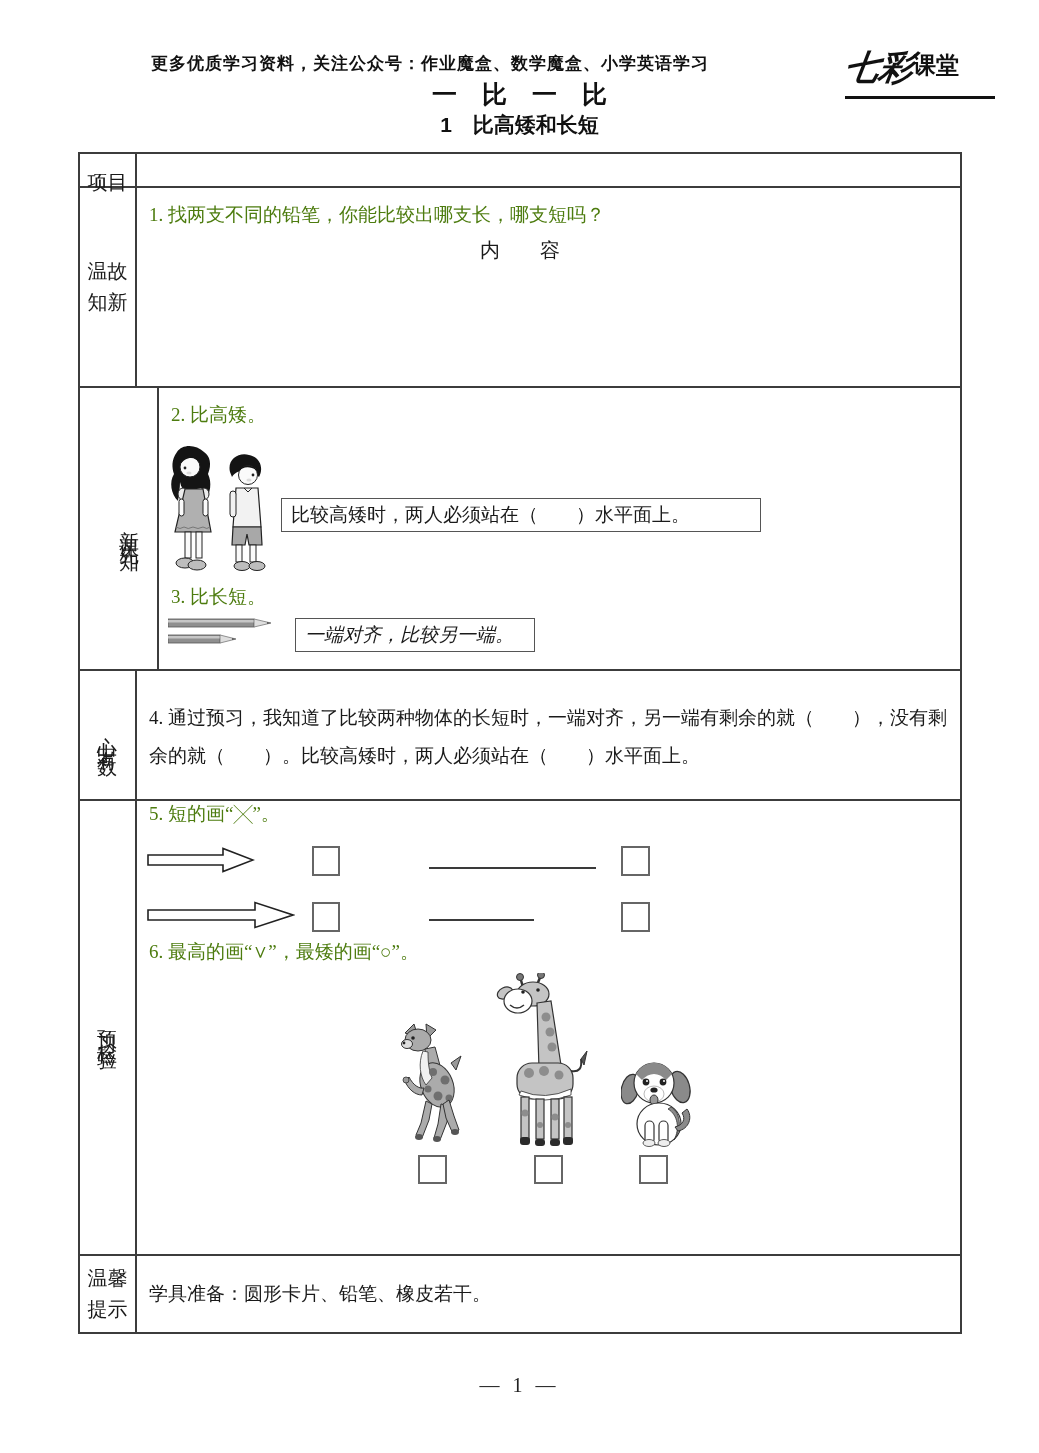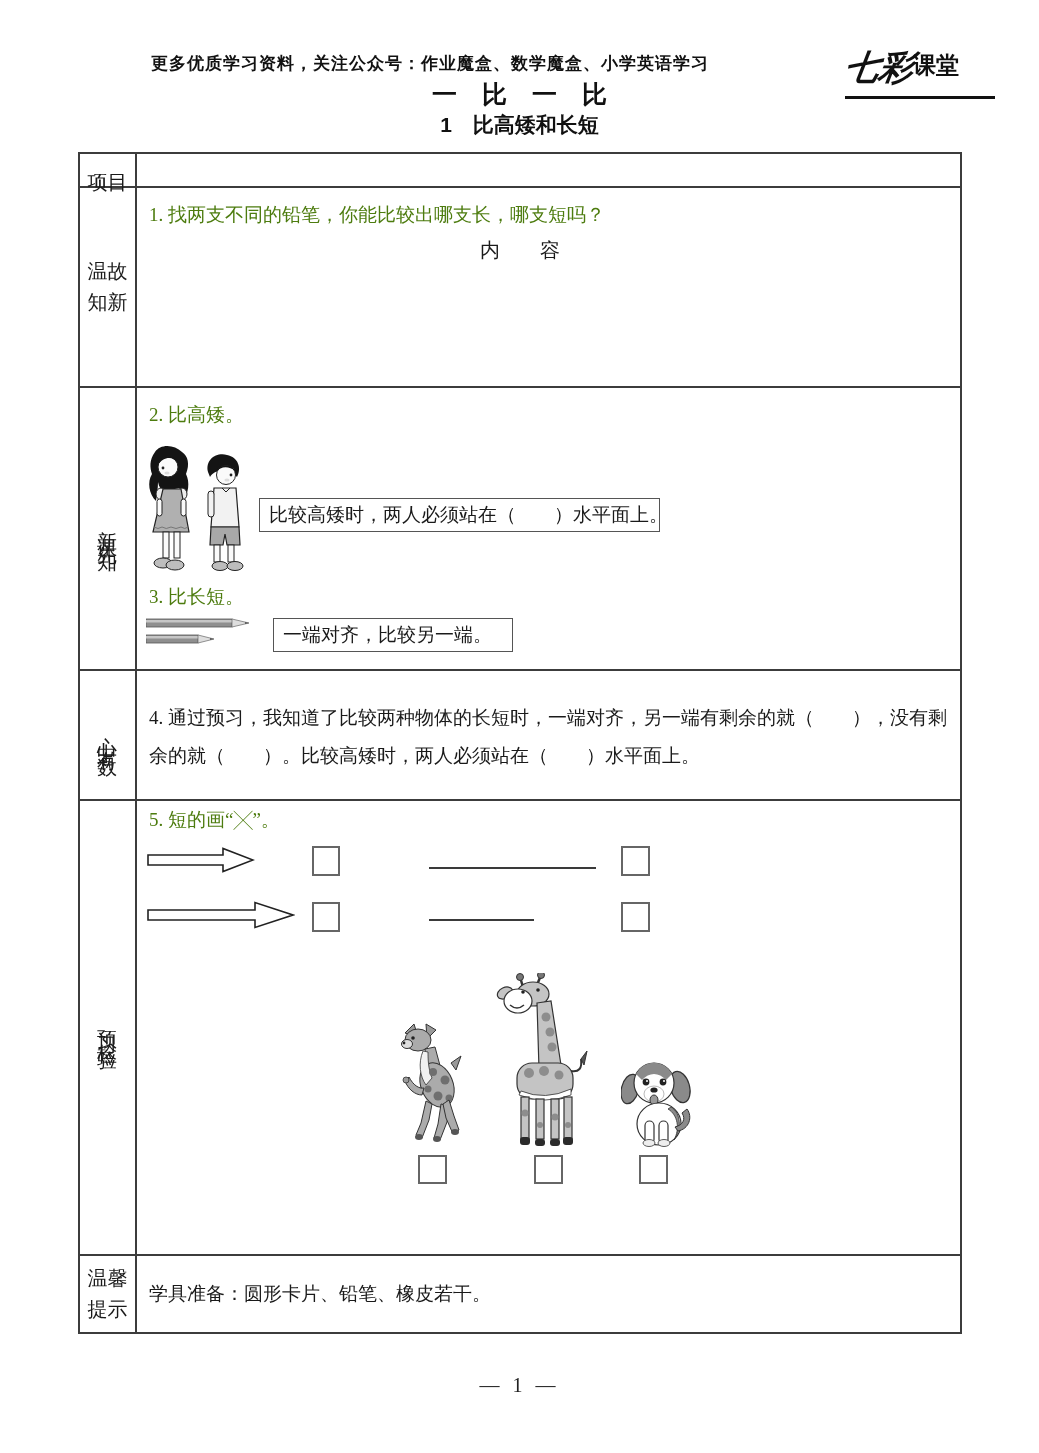--- a/index.html
+++ b/index.html
@@ -65,21 +65,21 @@
   }
   .tlabel .vert{
     writing-mode:vertical-lr;text-orientation:upright;
     letter-spacing:7px;line-height:1;
   }
   .tcontent{flex:1;position:relative;box-sizing:border-box;}
   .hdr .tlabel{border-right:2px solid #3c3c3c;}
   .hdr{height:32px;flex-direction:column;}
   .hdr .tcontent{display:flex;align-items:center;justify-content:center;font-size:20px;margin-top:26px;}
   .r1{height:200px;}
-  .r2{height:283px;}
+  .r2{height:283px;padding-left:22px;}
   .r3{height:130px;}
   .r4{height:455px;}
   .r5{height:78px;}
   .qtext{
     position:absolute;font-size:19px;color:#4d7c0f;white-space:nowrap;
   }
   .tipbox{
     position:absolute;border:1.5px solid #555;background:#fff;
     font-size:19px;color:#1a1a1a;white-space:nowrap;
     display:flex;align-items:center;padding:0 9px;box-sizing:border-box;
@@ -167,69 +167,70 @@
         <path d="M70,44 L92,44 L95,83 L67,83 Z" fill="#f2f2f2" stroke="#222" stroke-width="1.2"></path>
         <path d="M78,44 L82,48 L86,44" fill="none" stroke="#222" stroke-width="1"></path>
         <rect x="64" y="47" width="6" height="26" rx="3" fill="#f2f2f2" stroke="#222" stroke-width="1"></rect>
         <path d="M67,83 L95,83 L96,101 L83,101 L81,90 L79,101 L66,101 Z" fill="#a8a8a8" stroke="#222" stroke-width="1.2"></path>
         <rect x="70" y="101" width="6" height="17" fill="#fafafa" stroke="#222" stroke-width="1"></rect>
         <rect x="84" y="101" width="6" height="17" fill="#fafafa" stroke="#222" stroke-width="1"></rect>
         <ellipse cx="76" cy="122" rx="8" ry="4.5" fill="#bdbdbd" stroke="#222" stroke-width="1"></ellipse>
         <ellipse cx="91" cy="122" rx="8" ry="4.5" fill="#bdbdbd" stroke="#222" stroke-width="1"></ellipse>
       </svg>
 
-      <div class="tipbox" style="left:122px;top:110px;width:401px;height:34px;">比较高矮时，两人必须站在（　　）水平面上。</div>
+      <div class="tipbox" style="left:122px;top:110px;width:480px;height:34px;">比较高矮时，两人必须站在（　　）水平面上。</div>
 
       <div class="qtext" style="left:12px;top:196px;">3. 比长短。</div>
 
       <svg class="illus" style="left:9px;top:228px;" width="110" height="30" viewBox="0 0 110 30">
         <rect x="0" y="3" width="86" height="8" fill="#8f8f8f" stroke="#555" stroke-width="0.8"></rect>
         <rect x="0" y="4" width="86" height="2.5" fill="#c6c6c6"></rect>
         <path d="M86,3 L103,7 L86,11 Z" fill="#dedede" stroke="#777" stroke-width="0.8"></path>
         <path d="M99,6 L103,7 L99,8 Z" fill="#555"></path>
         <rect x="0" y="19" width="52" height="8" fill="#8f8f8f" stroke="#555" stroke-width="0.8"></rect>
         <rect x="0" y="20" width="52" height="2.5" fill="#c6c6c6"></rect>
         <path d="M52,19 L68,23 L52,27 Z" fill="#dedede" stroke="#777" stroke-width="0.8"></path>
         <path d="M64,22 L68,23 L64,24 Z" fill="#555"></path>
       </svg>
 
-      <div class="tipbox" style="left:136px;top:230px;width:240px;height:34px;">一端对齐，比较另一端。</div>
+      <div class="tipbox" style="left:136px;top:230px;width:240px;height:34px;font-style:italic;">一端对齐，比较另一端。</div>
     </div>
   </div>
 
   <div class="trow r3">
     <div class="tlabel">
       <span class="vert">心中有数</span>
     </div>
     <div class="tcontent">
       <div class="para">4. 通过预习，我知道了比较两种物体的长短时，一端对齐，另一端有剩余的就（　　），没有剩余的就（　　）。比较高矮时，两人必须站在（　　）水平面上。</div>
     </div>
   </div>
 
   <div class="trow r4">
     <div class="tlabel">
       <span class="vert">预习检验</span>
     </div>
     <div class="tcontent">
-      <div class="qtext" style="left:12px;top:6px;">5. 短的画“╳”。</div>
+      <div class="qtext" style="left:12px;top:0;">5. 短的画“╳”。</div>
 
       <svg class="illus" style="left:10px;top:46px;" width="108" height="26" viewBox="0 0 108 26">
         <polygon points="1,8 76,8 76,1.5 106,13 76,24.5 76,18 1,18" fill="#ffffff" stroke="#222" stroke-width="1.6"></polygon>
       </svg>
       <div class="sq" style="left:175px;top:45px;width:28px;height:30px;"></div>
       <div class="hline" style="left:292px;top:66px;width:167px;"></div>
       <div class="sq" style="left:484px;top:45px;width:29px;height:30px;"></div>
 
       <svg class="illus" style="left:10px;top:100px;" width="148" height="28" viewBox="0 0 148 28">
         <polygon points="1,9 108,9 108,1.5 146,14 108,26.5 108,19 1,19" fill="#ffffff" stroke="#222" stroke-width="1.6"></polygon>
       </svg>
       <div class="sq" style="left:175px;top:101px;width:28px;height:30px;"></div>
       <div class="hline" style="left:292px;top:118px;width:105px;"></div>
       <div class="sq" style="left:484px;top:101px;width:29px;height:30px;"></div>
 
+      <div class="qtext" style="left:12px;top:138px;">6. 最高的画“∨”，最矮的画“○”。</div>
 
       <svg class="illus" style="left:258px;top:222px;" width="68" height="126" viewBox="0 0 68 126">
         <path d="M10,10 L19,1 L23,14 Z" fill="#9a9a9a" stroke="#333" stroke-width="1"></path>
         <path d="M31,1 L41,7 L32,16 Z" fill="#9a9a9a" stroke="#333" stroke-width="1"></path>
         <ellipse cx="23" cy="17" rx="13" ry="11" fill="#ababab" stroke="#333" stroke-width="1"></ellipse>
         <ellipse cx="12" cy="21" rx="5.5" ry="4.5" fill="#dedede" stroke="#333" stroke-width="1"></ellipse>
         <circle cx="9" cy="20" r="1.4" fill="#222"></circle>
         <circle cx="18" cy="15" r="1.8" fill="#222"></circle>
         <path d="M30,26 L40,24 L47,50 L32,55 Z" fill="#ababab" stroke="#333" stroke-width="1"></path>
         <ellipse cx="42" cy="62" rx="16" ry="23" transform="rotate(-22 42 62)" fill="#ababab" stroke="#333" stroke-width="1"></ellipse>

